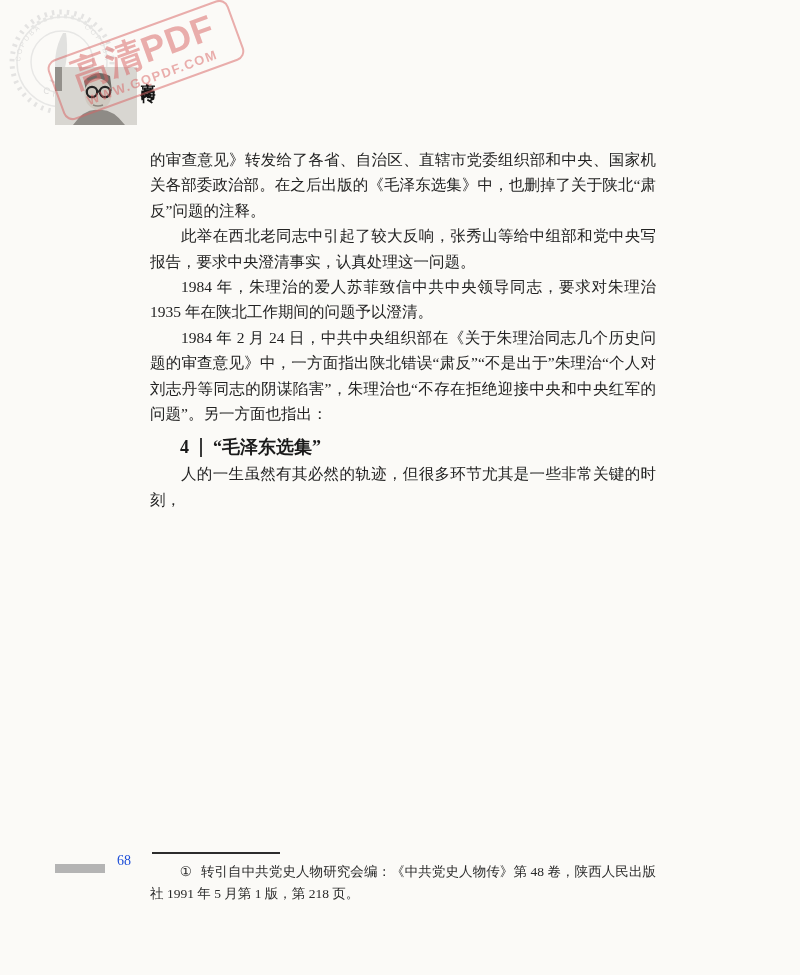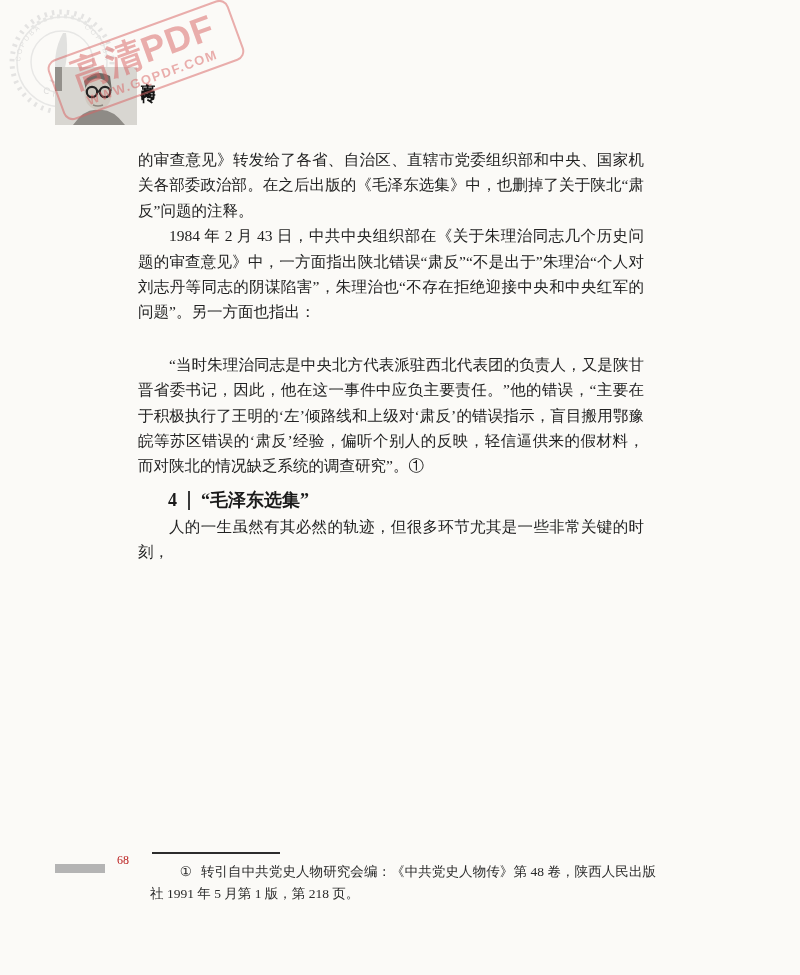--- a/index.html
+++ b/index.html
@@ -39,21 +39,21 @@
     font-family:"Liberation Sans","DejaVu Sans",sans-serif;
     font-size:36px; font-weight:700; letter-spacing:1px; line-height:1.12;
   }
   .watermark-url {
     font-family:"Liberation Sans","DejaVu Sans",sans-serif;
     font-size:13px; font-weight:700; letter-spacing:1.5px;
   }
 
   
   .body-text {
-    position:absolute; left:138px; top:147px; width:506px;
+    position:absolute; left:150px; top:147px; width:506px;
     font-size:15.5px; line-height:25.4px; color:#222;
     text-align:justify;
   }
   .body-text p { margin:0; text-indent:2em; }
   .body-text p.no-indent { text-indent:0; }
   .body-text p.quote { margin-top:27px; }
 
   .section-heading {
     margin:8px 0 0 30px;
     display:flex; align-items:center; gap:11px;
@@ -70,21 +70,21 @@
   }
   .footnote {
     position:absolute; left:150px; top:861px; width:506px;
     font-size:13.5px; line-height:22px; color:#2a2a2a; text-align:justify;
   }
   .footnote p { margin:0; text-indent:2.2em; }
   .footnote-marker { margin-right:9px; }
 
   
   .page-num-bar { position:absolute; left:55px; top:864px; width:50px; height:9px; background:#b4b4b4; }
-  .page-num { position:absolute; left:117px; top:853px; font-size:12px; color:#b91c1c; }
+  .page-num { position:absolute; left:117px; top:853px; font-size:14px; color:#1d4ed8; }
 </style>
 </head>
 <body>
 
 <div class="page">
 
   <div class="stamp">
     <svg width="112" height="112" viewBox="0 0 112 112">
       <circle cx="56" cy="56" r="50" fill="none" stroke="#d2d2d2" stroke-width="5" stroke-dasharray="2.5 5"></circle>
       <circle cx="56" cy="56" r="45" fill="none" stroke="#d8d8d8" stroke-width="1.5"></circle>
@@ -129,22 +129,23 @@
 
   <div class="watermark">
     <div class="watermark-box">
       <div class="watermark-title">高清PDF</div>
       <div class="watermark-url">WWW.GQPDF.COM</div>
     </div>
   </div>
 
   <div class="body-text">
     <p class="no-indent">的审查意见》转发给了各省、自治区、直辖市党委组织部和中央、国家机关各部委政治部。在之后出版的《毛泽东选集》中，也删掉了关于陕北“肃反”问题的注释。</p>
-    <p>1984 年 2 月 43 日，中共中央组织部在《关于朱理治同志几个历史问题的审查意见》中，一方面指出陕北错误“肃反”“不是出于”朱理治“个人对刘志丹等同志的阴谋陷害”，朱理治也“不存在拒绝迎接中央和中央红军的问题”。另一方面也指出：</p>
-    <p class="quote">“当时朱理治同志是中央北方代表派驻西北代表团的负责人，又是陕甘晋省委书记，因此，他在这一事件中应负主要责任。”他的错误，“主要在于积极执行了王明的‘左’倾路线和上级对‘肃反’的错误指示，盲目搬用鄂豫皖等苏区错误的‘肃反’经验，偏听个别人的反映，轻信逼供来的假材料，而对陕北的情况缺乏系统的调查研究”。①</p>
+    <p>此举在西北老同志中引起了较大反响，张秀山等给中组部和党中央写报告，要求中央澄清事实，认真处理这一问题。</p>
+    <p>1984 年，朱理治的爱人苏菲致信中共中央领导同志，要求对朱理治 1935 年在陕北工作期间的问题予以澄清。</p>
+    <p>1984 年 2 月 24 日，中共中央组织部在《关于朱理治同志几个历史问题的审查意见》中，一方面指出陕北错误“肃反”“不是出于”朱理治“个人对刘志丹等同志的阴谋陷害”，朱理治也“不存在拒绝迎接中央和中央红军的问题”。另一方面也指出：</p>
 
     <div class="section-heading">
       <span>4</span>
       <span class="heading-divider"></span>
       <span>“毛泽东选集”</span>
     </div>
 
     <p class="closing">人的一生虽然有其必然的轨迹，但很多环节尤其是一些非常关键的时刻，</p>
   </div>
 

